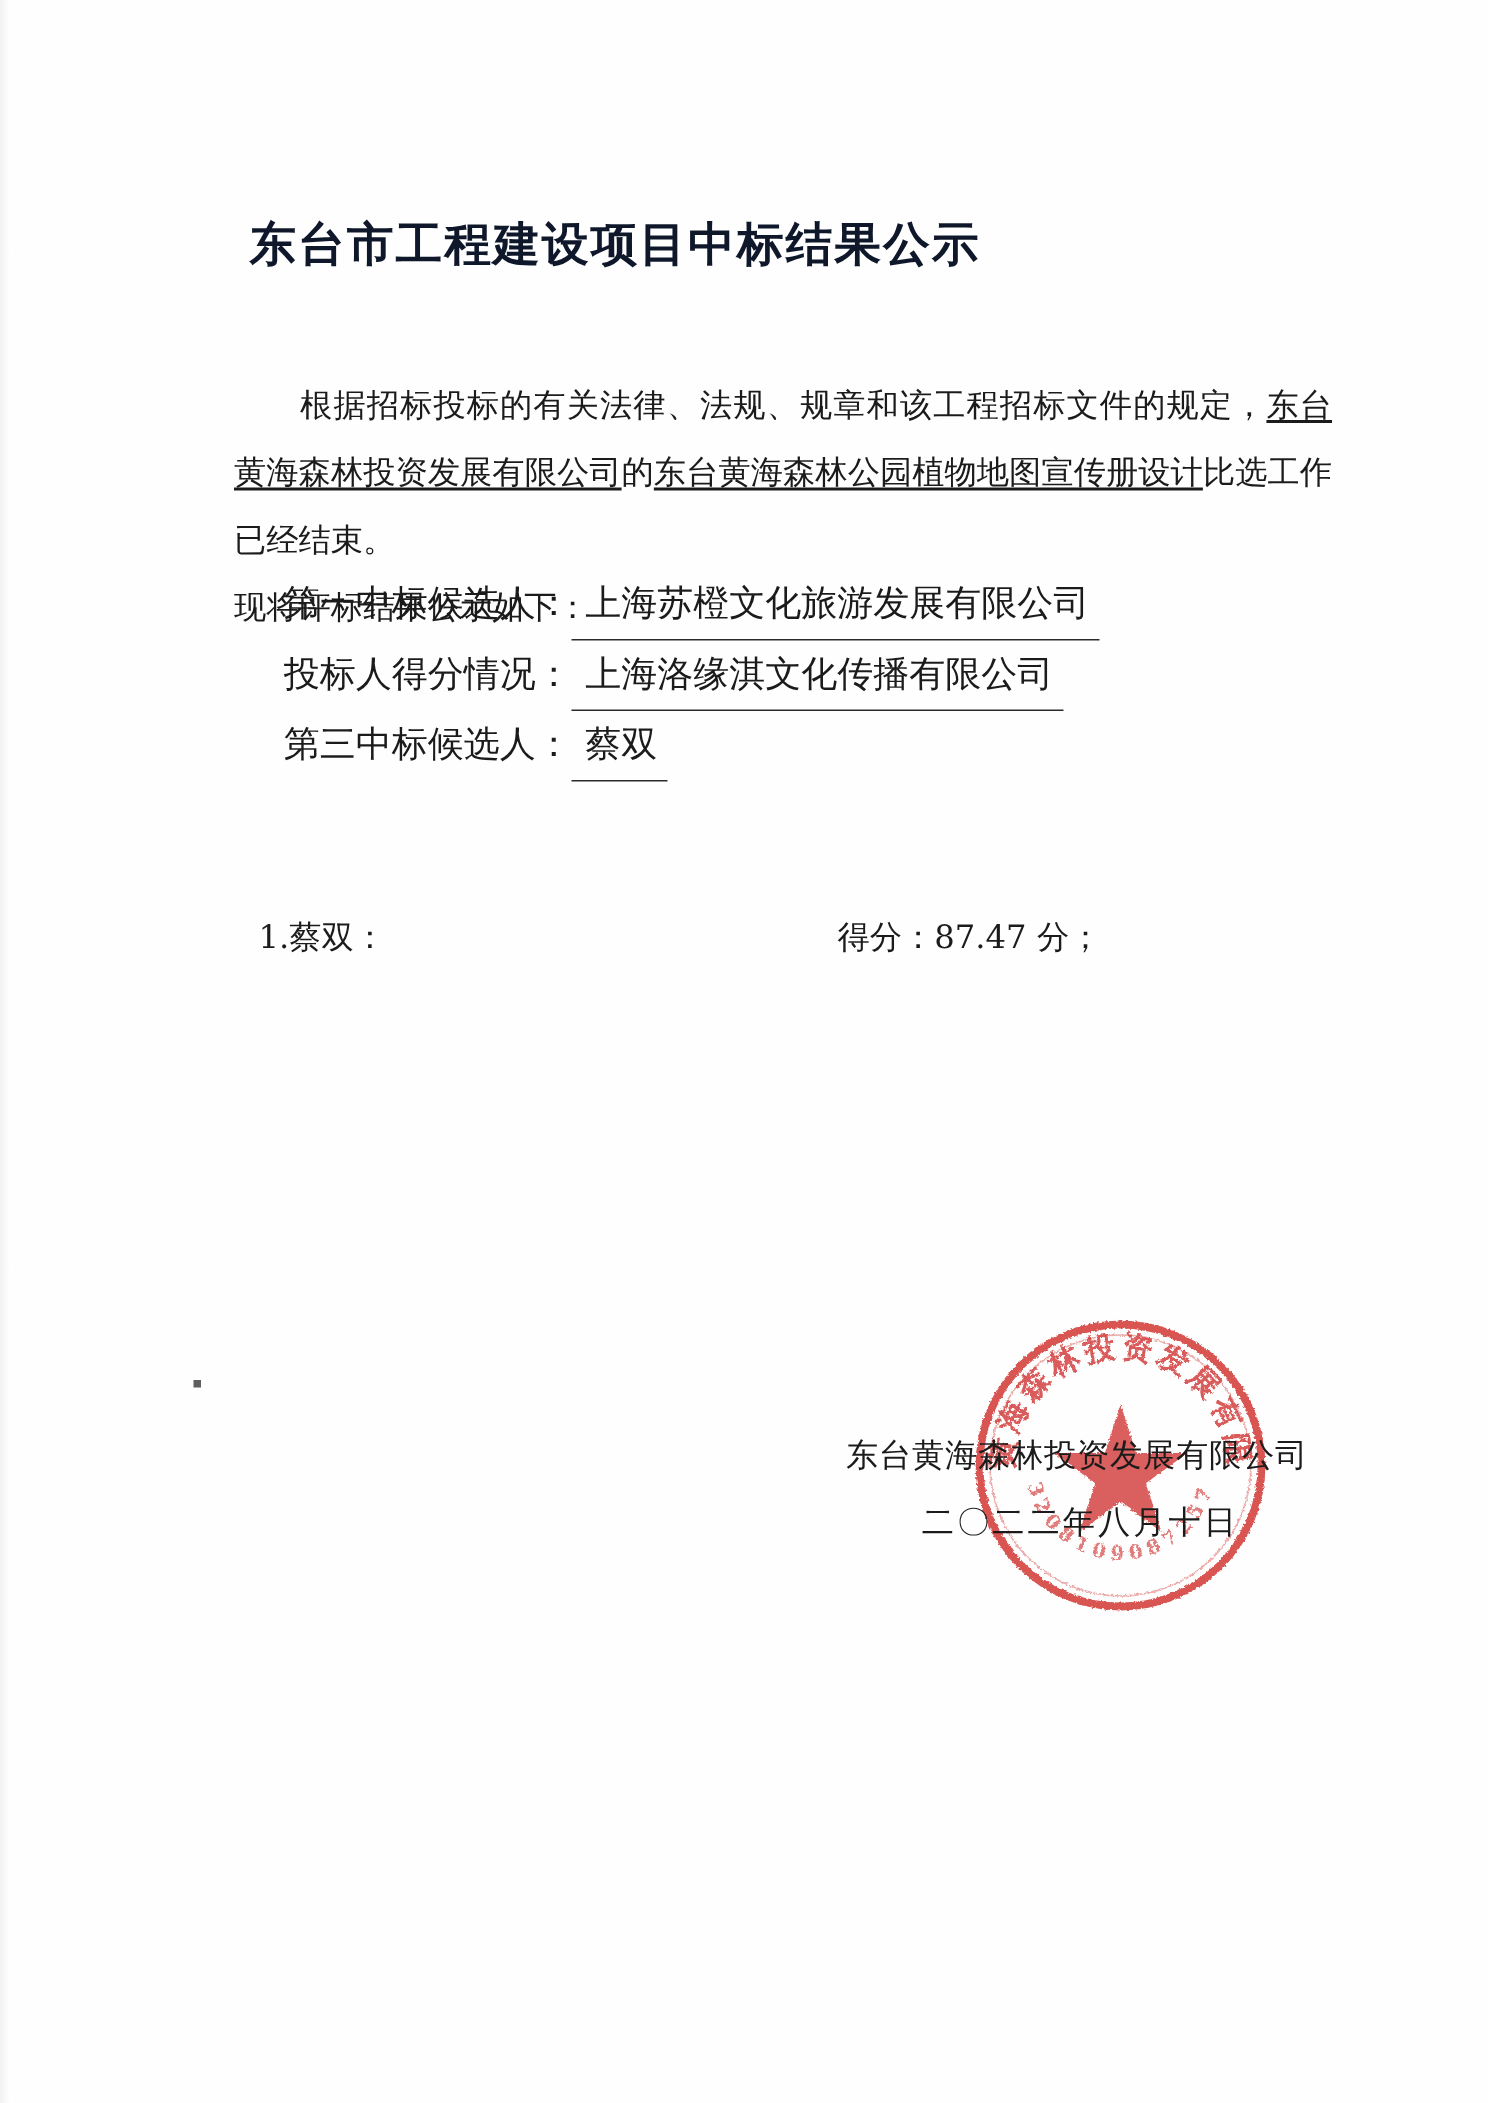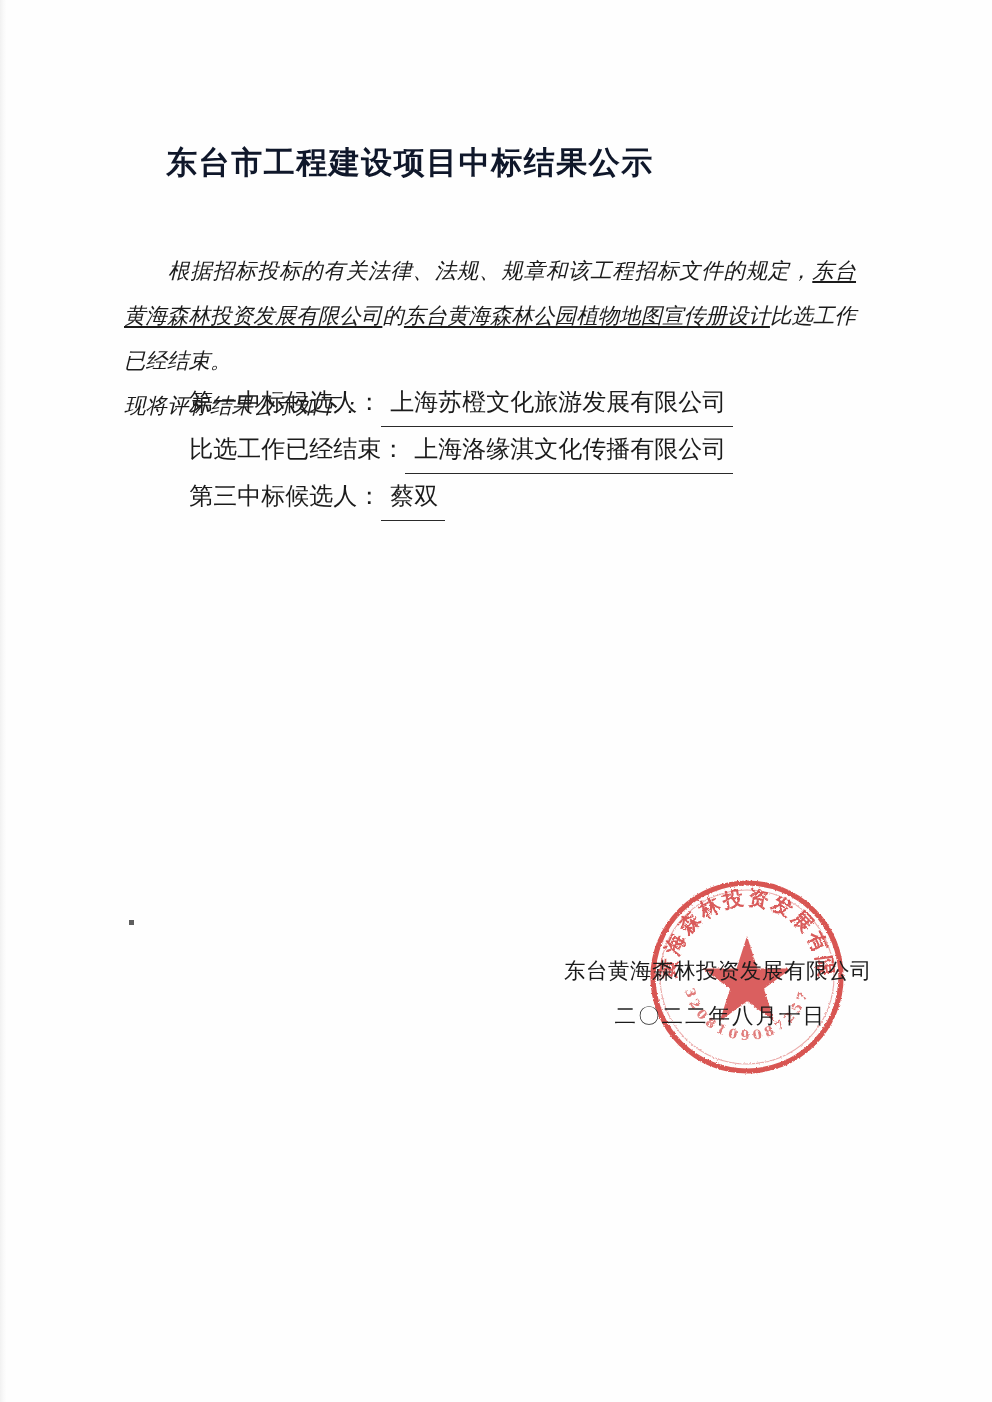--- a/index.html
+++ b/index.html
@@ -50,24 +50,23 @@
     font-family: "DejaVu Serif", "Liberation Serif", serif;
     font-size: 31px;
     font-weight: 700;
     letter-spacing: 1.5px;
     color: #0f172a;
     margin-top: 20px;
   }
 
   .body-block {
     position: absolute;
-    left: 124px;
+    left: 156px;
     top: 248px;
     width: 732px;
-    font-style: italic;
   }
   .para {
     font-family: "DejaVu Serif", "Liberation Serif", serif;
     font-size: 21.5px;
     line-height: 45px;
     color: #1b1b1b;
     text-align: justify;
     text-justify: inter-character;
     margin: 0;
   }
@@ -173,27 +172,32 @@
 
   <div class="doc-title">东台市工程建设项目中标结果公示</div>
 
   <div class="body-block">
     <p class="para indent"><span>根据招标投标的有关法律、法规、规章和该工程招标文件的规定，</span><span class="u">东台黄海森林投资发展有限公司</span><span>的</span><span class="u">东台黄海森林公园植物地图宣传册设计</span><span>比选工作已经结束。</span></p>
     <p class="para">现将评标结果公示如下：</p>
   </div>
 
   <div class="cand-list">
     <div class="cand-row"><span>第一中标候选人：</span><span class="fill">上海苏橙文化旅游发展有限公司</span></div>
-    <div class="cand-row"><span>比选工作已经结束：</span><span class="fill">上海洛缘淇文化传播有限公司</span></div>
+    <div class="cand-row"><span>投标人得分情况：</span><span class="fill">上海洛缘淇文化传播有限公司</span></div>
     <div class="cand-row"><span>第三中标候选人：</span><span class="fill">蔡双</span></div>
   </div>
 
 
   <table class="scores-table">
     <tbody>
+      <tr>
+        <td class="name"><span>1.</span><span>蔡双：</span></td>
+        <td class="score"><span>得分：</span><span>87.47</span>
+          <span>分</span><span>；</span></td>
+      </tr>
     </tbody>
   </table>
 
 
   <div class="seal">
     <svg viewBox="0 0 198 198" xmlns="http://www.w3.org/2000/svg">
       <defs>
         <path id="arcTop" d="M 27,99 A 72,72 0 0 1 171,99"></path>
         <path id="arcBottom" d="M 36,99 A 63,63 0 0 0 162,99"></path>
         <filter id="rough" x="-20%" y="-20%" width="140%" height="140%">

